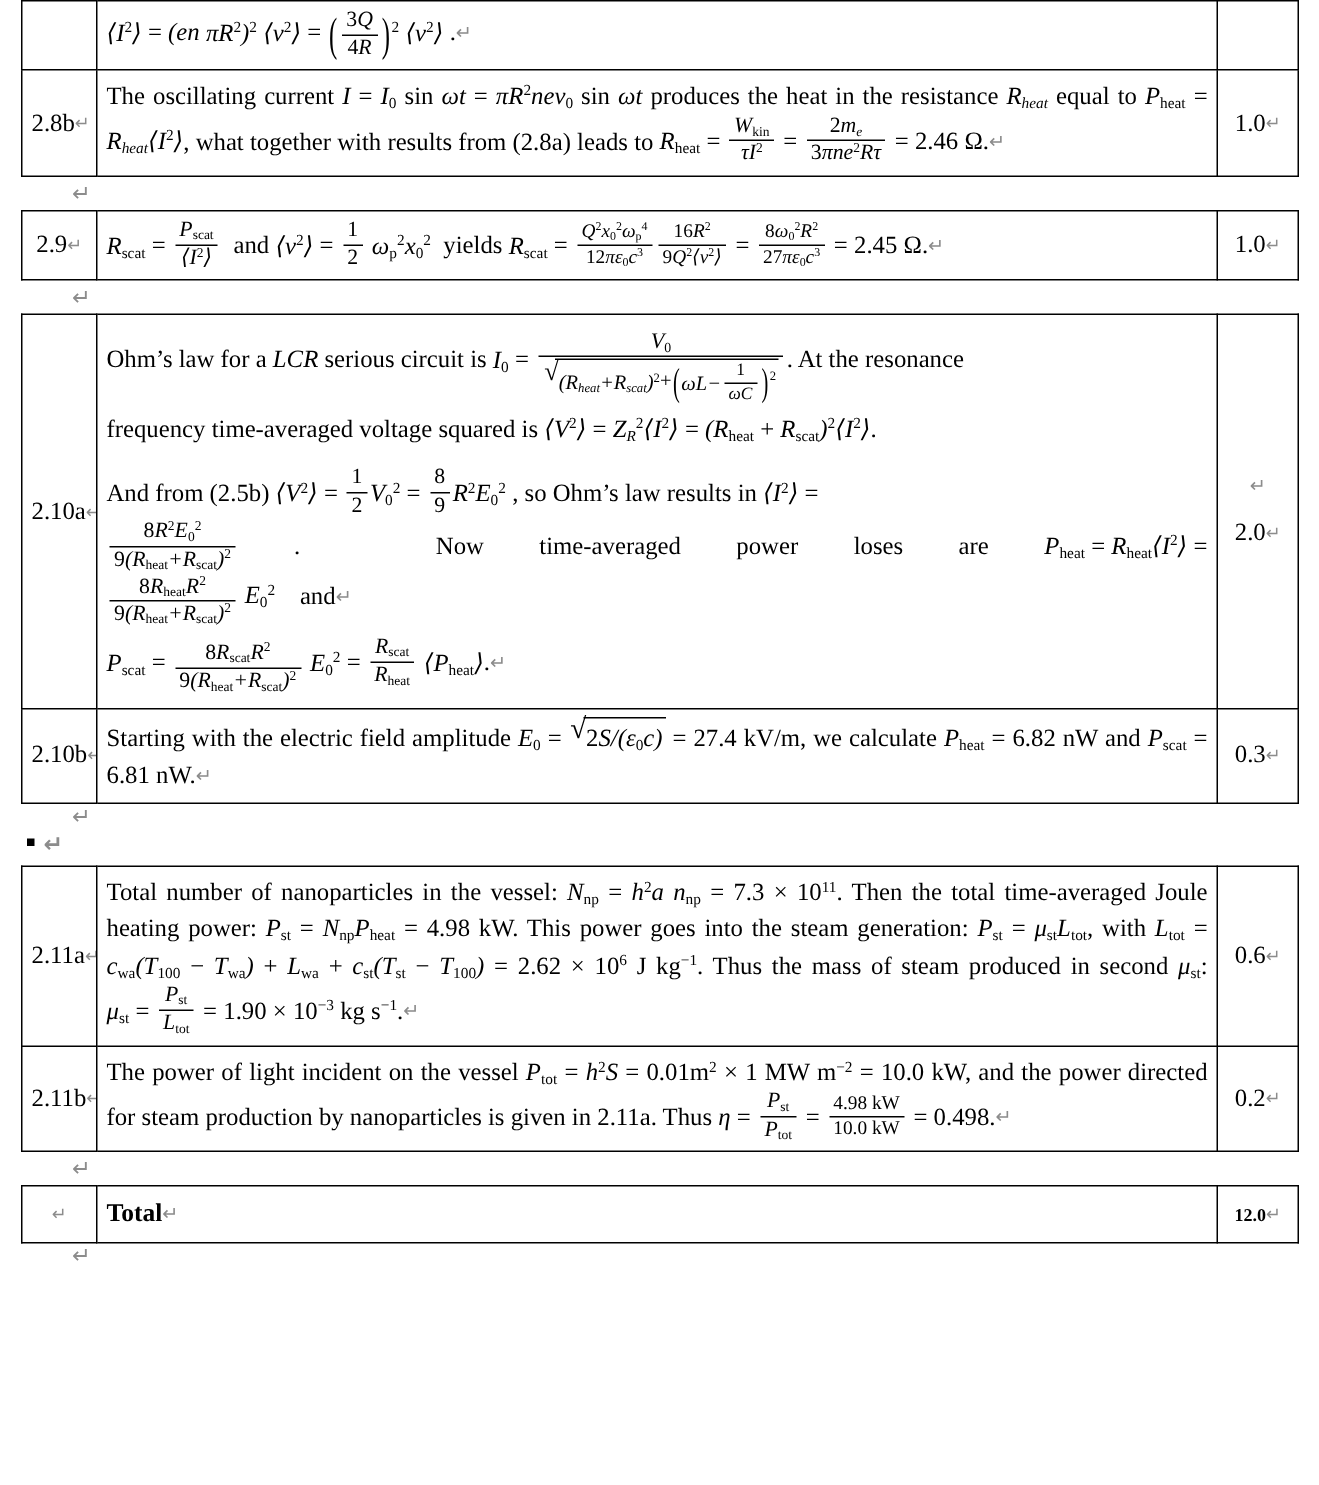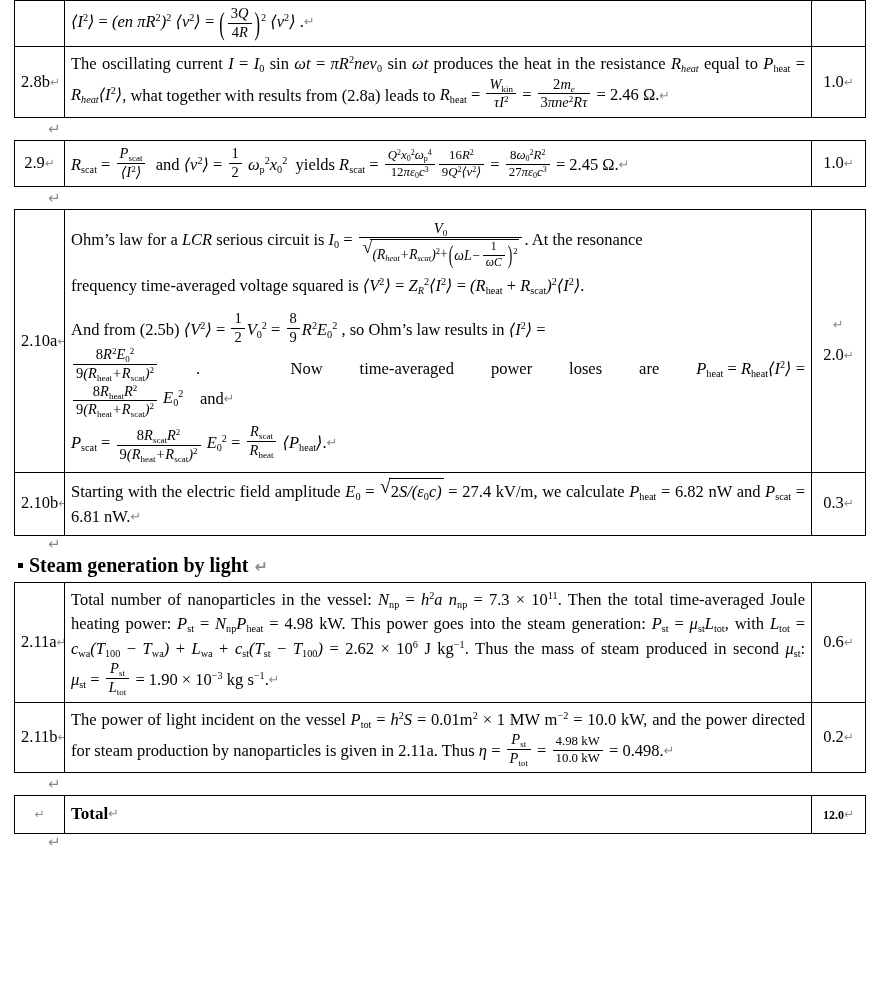--- a/index.html
+++ b/index.html
@@ -167,21 +167,21 @@
     flex: 0 0 auto;
   }
   .heading .htext { white-space: nowrap; }
 
   .total-label { font-weight: bold; font-size: 17px; }
   .total-score { font-weight: bold; font-size: 12px; }
 
   .justify-line {
     display: flex;
     justify-content: space-between;
-    align-items: flex-end;
+    align-items: center;
     width: 100%;
   }
   .nowrap { white-space: nowrap; }
   .sp2 { display: inline-block; width: 1em; }
 </style>
 </head>
 <body>
 
 <div class="page">
 
@@ -327,21 +327,20 @@
         </td>
         <td class="c-mark"><span>0.3</span><span class="ret ret-sm">↵</span></td>
       </tr>
     </tbody>
   </table>
 
   <div class="gap-line short">↵</div>
 
   <div class="heading">
     <span class="bullet"></span>
-    <span class="htext">Steam generation by light</span>
     <span class="ret">↵</span>
   </div>
 
   <table class="doc-table">
     <colgroup>
         <col style="width:50px">
         <col style="width:747px">
         <col style="width:54px">
       </colgroup>
     <tbody>

